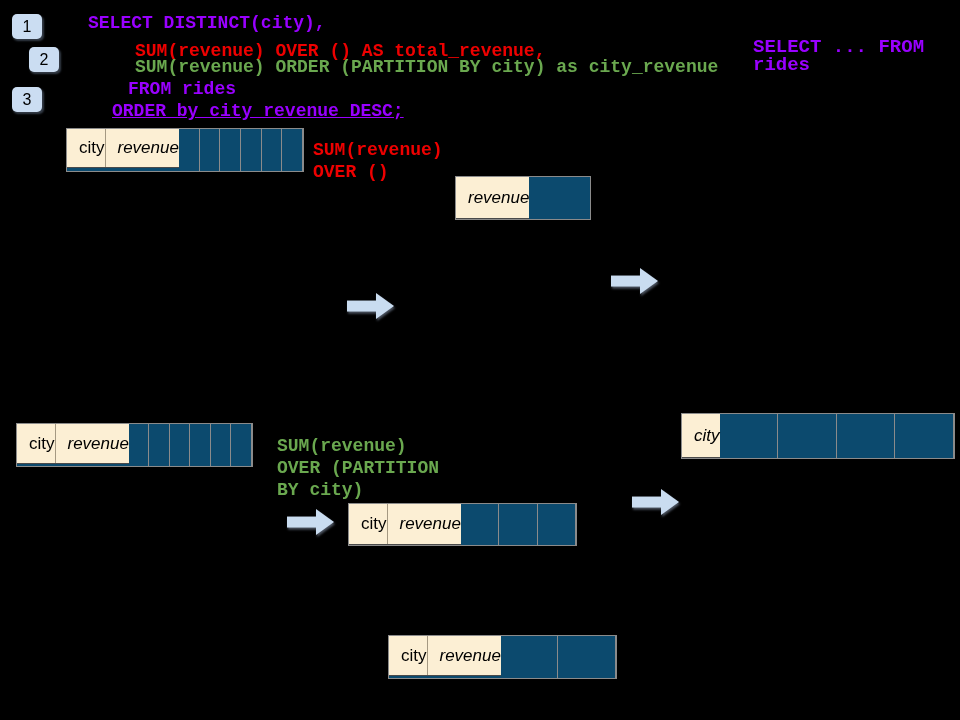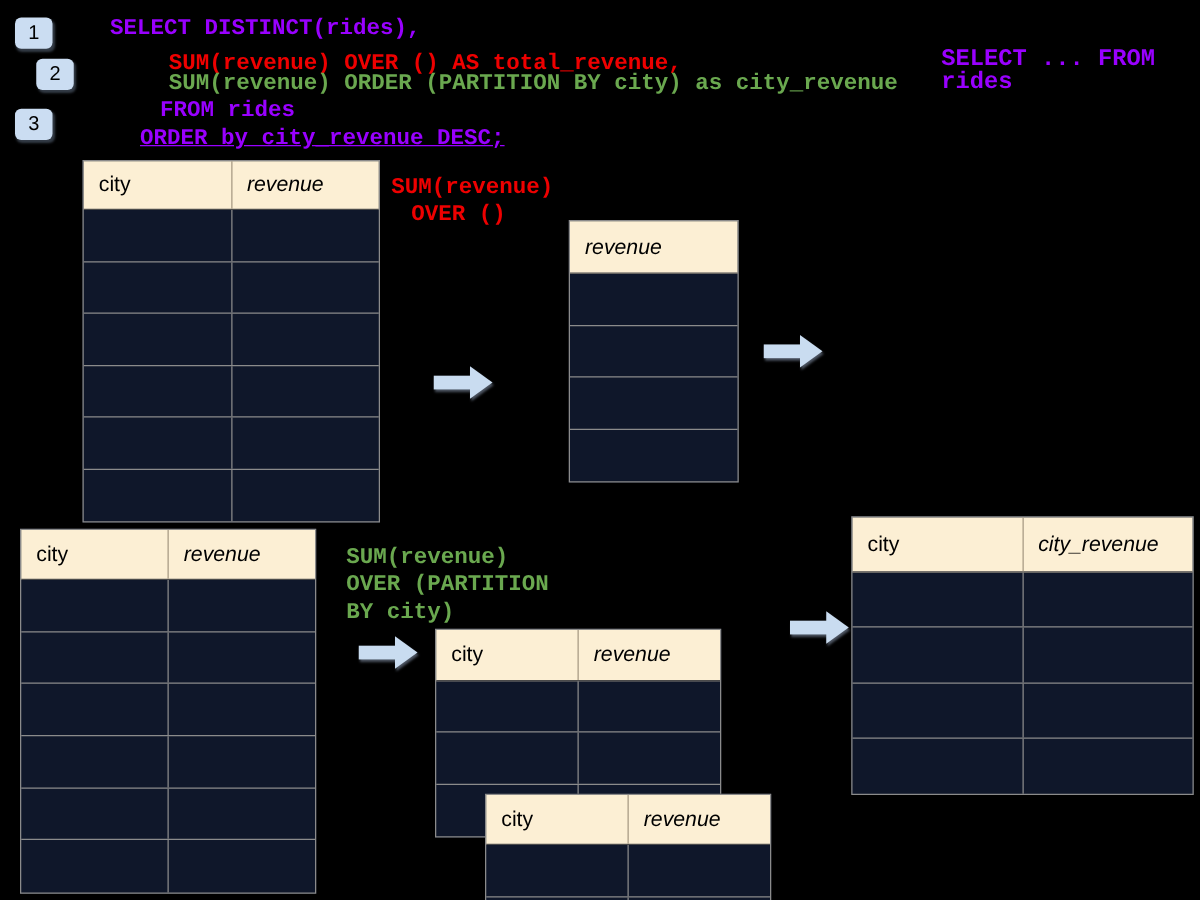--- a/index.html
+++ b/index.html
@@ -44,23 +44,23 @@
     border-radius:5px;
     display:flex; align-items:center; justify-content:center;
     color:#000;
     font-size:16px;
     box-shadow:1.5px 2px 2px rgba(70,80,95,.75);
   }
 
   
   .table {
     position:absolute;
-    display:flex; flex-direction:column;
+    display:flex; flex-direction:row;
     border:1px solid var(--border);
-    background:#0f172a;
+    background:#0c4a6e;
     justify-content:space-between;
   }
   .trow {
     display:flex; flex:0 0 auto;
     height:var(--rh);
     border-bottom:1px solid var(--border);
   }
   .trow:last-child { border-bottom:none; }
   .trow.thead {
     height:var(--hh);
@@ -99,31 +99,31 @@
     border-left:18px solid var(--arrow-fill);
   }
 </style>
 </head>
 <body>
 
 <div class="badge" style="left:12px; top:14px;">1</div>
 <div class="badge" style="left:29px; top:47px;">2</div>
 <div class="badge" style="left:12px; top:87px;">3</div>
 
-<div class="code c-purple" style="left:88px;  top:13px;">SELECT DISTINCT(rides),</div>
+<div class="code c-purple" style="left:88px;  top:13px;">SELECT DISTINCT(city),</div>
 <div class="code c-red" style="left:135px; top:41px;">SUM(revenue) OVER () AS total_revenue,</div>
 <div class="code c-green" style="left:135px; top:57px;">SUM(revenue) ORDER (PARTITION BY city) as city_revenue</div>
 <div class="code c-purple" style="left:128px; top:79px;">FROM rides</div>
 <div class="code c-purple" style="left:112px; top:101px;text-decoration:underline;">ORDER by city_revenue DESC;</div>
 
 <div class="code small c-purple" style="left:753px; top:38px;">SELECT ... FROM</div>
 <div class="code small c-purple" style="left:753px; top:56px;">rides</div>
 
 <div class="code c-red" style="left:313px; top:140px;">SUM(revenue)</div>
-<div class="code c-red" style="left:313px; top:162px;margin-left:16px;">OVER ()</div>
+<div class="code c-red" style="left:313px; top:162px;">OVER ()</div>
 
 <div class="code c-green" style="left:277px; top:436px;">SUM(revenue)</div>
 <div class="code c-green" style="left:277px; top:458px;">OVER (PARTITION</div>
 <div class="code c-green" style="left:277px; top:480px;">BY city)</div>
 
 <div class="table" style="left:66px;  top:128px; width:238px; --hh:39px; --rh:41.5px;">
     <div class="trow thead">
       <div class="tcell hcell">city</div>
       <div class="tcell hcell">revenue</div>
     </div>
@@ -227,21 +227,20 @@
       <div class="tcell"></div>
     </div>
     <div class="trow">
       <div class="tcell"></div>
       <div class="tcell"></div>
     </div>
   </div>
 <div class="table" style="left:681px; top:413px; width:274px; --hh:44px; --rh:44.3px;">
     <div class="trow thead">
       <div class="tcell hcell">city</div>
-      <div class="tcell hcell">city_revenue</div>
     </div>
     <div class="trow">
       <div class="tcell"></div>
       <div class="tcell"></div>
     </div>
     <div class="trow">
       <div class="tcell"></div>
       <div class="tcell"></div>
     </div>
     <div class="trow">

